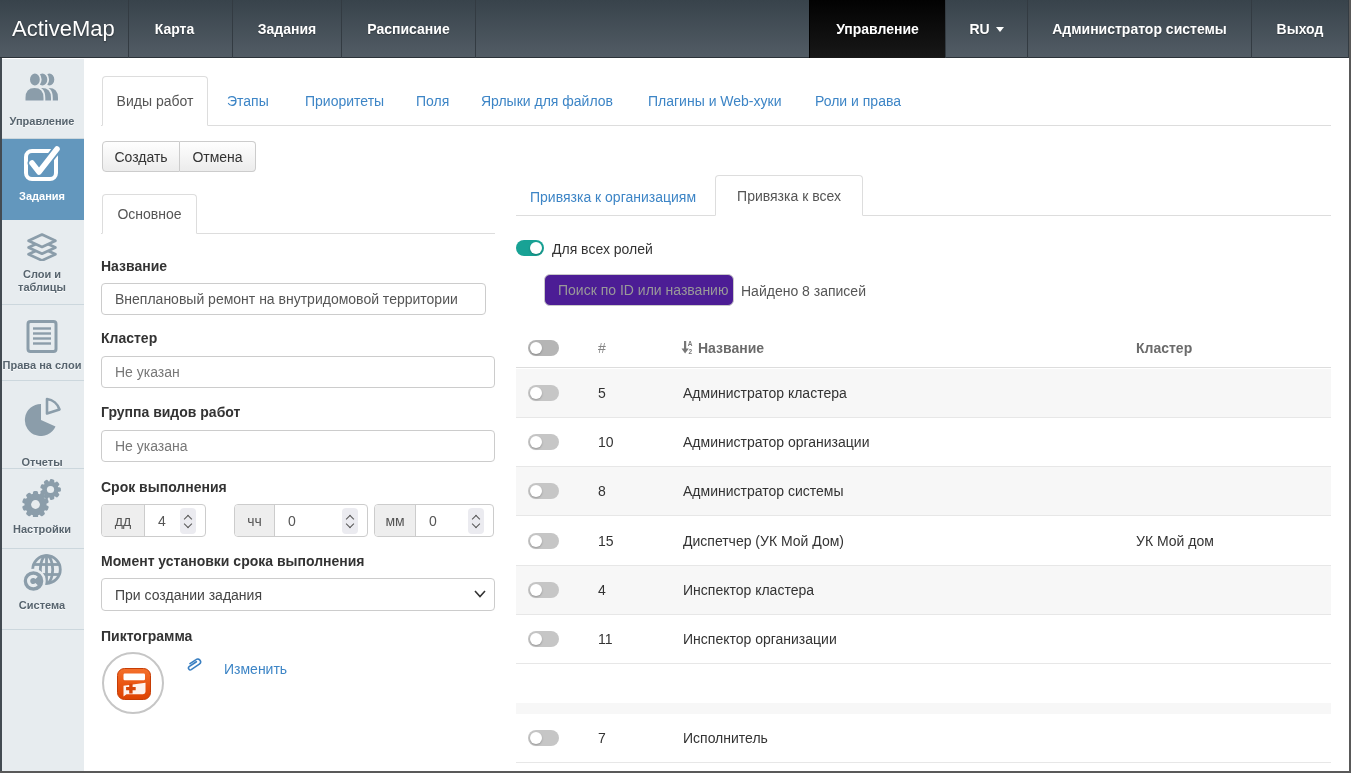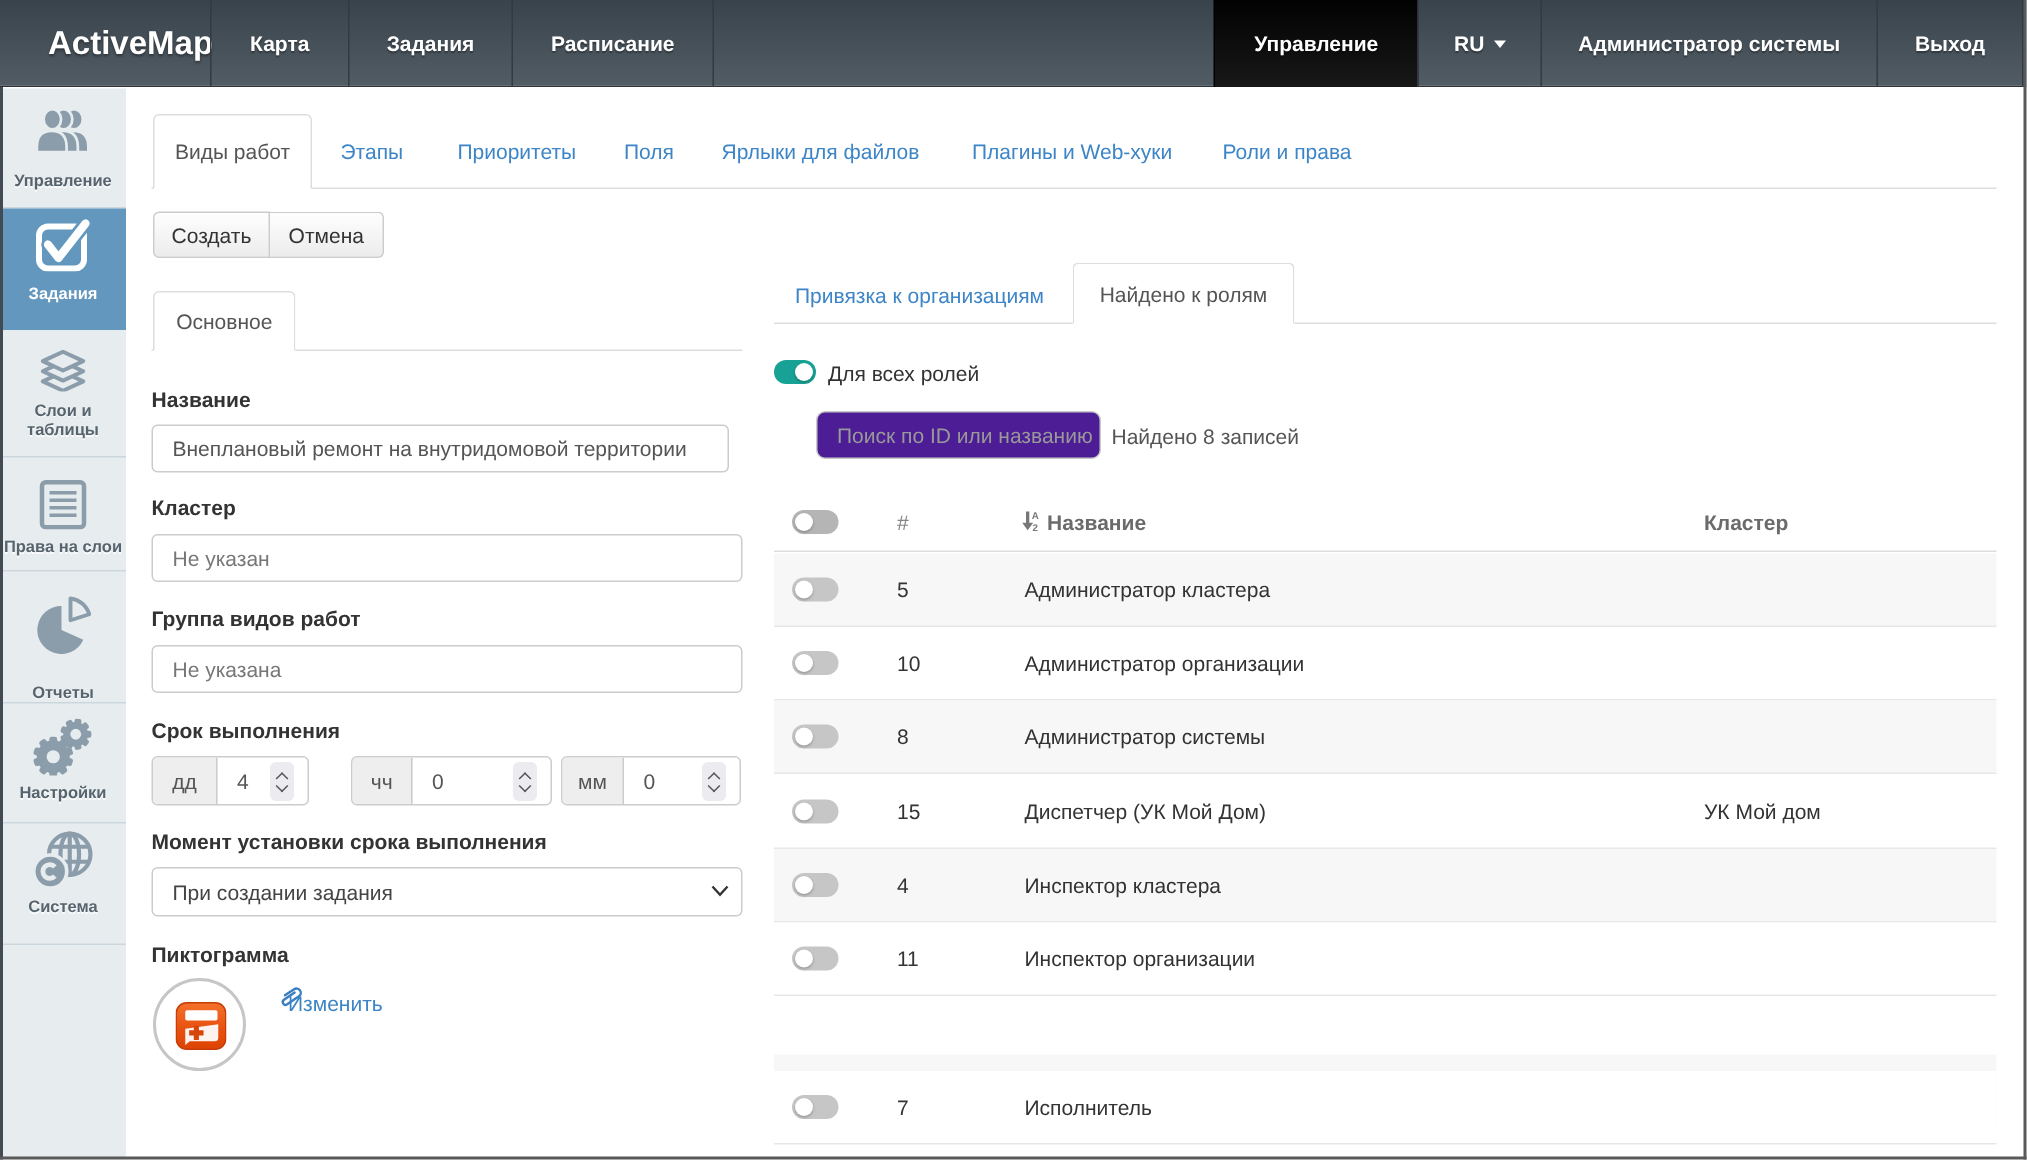--- a/index.html
+++ b/index.html
@@ -4,22 +4,22 @@
 <title>ActiveMap</title>
 <style>
 *{box-sizing:border-box;margin:0;padding:0}
 html,body{width:1351px;height:773px;overflow:hidden;background:#fff;
   font-family:"Liberation Sans",sans-serif;}
 #app{position:relative;width:1351px;height:773px;overflow:hidden}
 
 
 .nav{position:absolute;left:0;top:0;width:1351px;height:58px;
   background:linear-gradient(#38434b,#525c65);border-bottom:1px solid #2b3238}
-.brand{position:absolute;left:32px;top:0;height:56px;line-height:57px;
-  color:#fff;font-size:22px;font-weight:bold;
+.brand{position:absolute;left:12px;top:0;height:56px;line-height:57px;
+  color:#fff;font-size:22px;font-weight:normal;
   text-shadow:0 1px 2px rgba(0,0,0,.4)}
 .nitem{position:absolute;top:0;height:58px;display:flex;align-items:center;
   justify-content:center;color:#fff;font-size:14px;font-weight:bold;
   border-left:1px solid #333b42;text-shadow:0 1px 1px rgba(0,0,0,.35)}
 .nitem.last{border-right:1px solid #333b42}
 .nitem.active{background:linear-gradient(#020202,#181818);border-color:#000}
 .caret{display:inline-block;width:0;height:0;margin-left:6px;
   border-left:4px solid transparent;border-right:4px solid transparent;
   border-top:5px solid #fff;vertical-align:middle}
 
@@ -83,21 +83,21 @@
 .trow .c3{position:absolute;left:167px;top:50%;transform:translateY(-50%)}
 .trow .c4{position:absolute;left:620px;top:50%;transform:translateY(-50%)}
 .txt{position:absolute;font-size:14px;white-space:nowrap}
 </style>
 </head>
 <body>
 <div id="app">
 
   <div class="nav">
     <div class="brand">ActiveMap</div>
-    <div class="nitem" style="left:140px;width:92px">Карта</div>
+    <div class="nitem" style="left:128px;width:92px">Карта</div>
     <div class="nitem" style="left:232px;width:109px">Задания</div>
     <div class="nitem last" style="left:341px;width:135px">Расписание</div>
     <div class="nitem active" style="left:809px;width:136px">Управление</div>
     <div class="nitem" style="left:945px;width:82px">RU<span class="caret"></span></div>
     <div class="nitem" style="left:1027px;width:224px">Администратор системы</div>
     <div class="nitem last" style="left:1251px;width:98px">Выход</div>
   </div>
 
   <div class="side" id="sidebar">
       <div class="sitem " style="height:80px">
@@ -283,25 +283,25 @@
     </linearGradient>
       </defs>
     <rect x="0.5" y="0.5" width="33" height="31" rx="7" fill="url(#og)" stroke="#c63d05"></rect>
     <rect x="6.5" y="5.5" width="21.5" height="6.8" rx="1.2" fill="#fff"></rect>
     <path d="M6.5 17.8 L28.5 14.8 L28.5 23.8 Q28.5 26.2 26 26.2 L9.5 26.2 L6.5 28.6 Z" fill="#fff" opacity="0.93"></path>
     <path d="M12.2 15.8 h3.4 v3.1 h3.1 v3.4 h-3.1 v3.1 h-3.4 v-3.1 h-3.1 v-3.4 h3.1 Z" fill="#d6450a"></path>
   </svg>
   <svg style="position:absolute;left:185px;top:657px" width="17" height="17" viewBox="0 0 17 17">
     <path d="M4.7 7.2 L10 2.2 a2.8 2.8 0 0 1 4 4 L7 13 a1.85 1.85 0 0 1 -2.6 -2.6 L10.7 4.3" fill="none" stroke="#3a7fc1" stroke-width="1.6" stroke-linecap="round" transform="rotate(10 8.5 8.5)"></path>
     </svg>
-  <div class="txt" style="left:192px;top:661px;color:#3d85c6">Изменить</div>
+  <div class="txt" style="left:224px;top:661px;color:#3d85c6">Изменить</div>
 
   <div class="tabs-line" style="left:516px;top:215px;width:815px"></div>
   <div class="tab-lnk" style="left:530px;top:189px">Привязка к организациям</div>
-  <div class="tab-act" style="left:715px;top:175px;width:148px;height:41px">Найдено к ролям</div>
+  <div class="tab-act" style="left:715px;top:175px;width:148px;height:41px">Привязка к всех</div>
 
   <div class="tgl on" style="left:516px;top:240px;width:28px;height:16px">
       <span class="knob"></span>
     </div>
   <div class="txt" style="left:552px;top:241px;color:#333">Для всех ролей</div>
 
   <div class="inp" style="left:544px;top:274px;width:190px;height:32px;background:#4c1d95;border-color:#c9c9c9;color:#999;border-radius:6px;padding-right:8px">Поиск по ID или названию</div>
   <div class="txt" style="left:741px;top:283px;color:#555">Найдено 8 записей</div>
 
   <div id="table">

